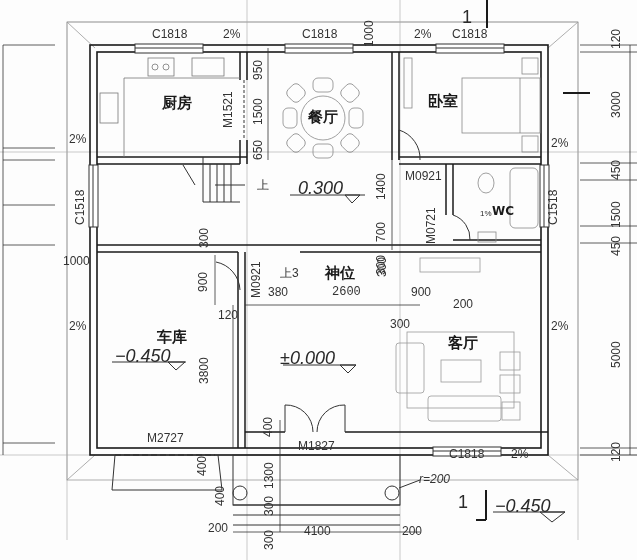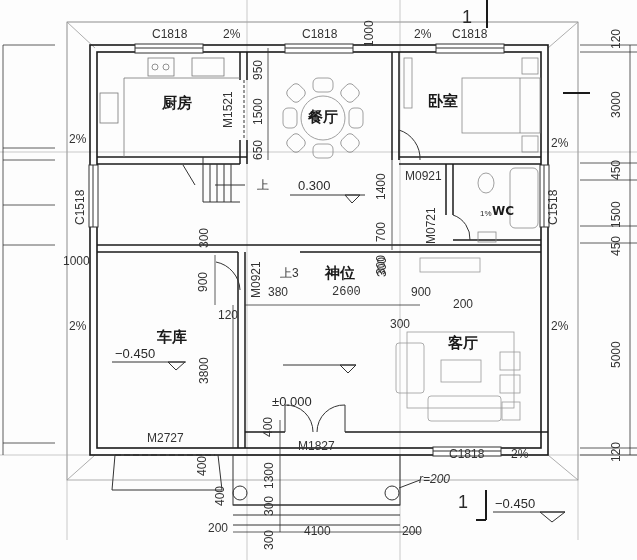--- a/index.html
+++ b/index.html
@@ -4,21 +4,21 @@
 <style>
   html, body { margin:0; padding:0; background:#fdfdfd; }
   #canvas { position:relative; width:637px; height:560px; overflow:hidden; background:#fdfdfd; font-family:"Liberation Sans", "DejaVu Sans", sans-serif; color:#222; }
   svg { position:absolute; left:0; top:0; }
   .lbl { position:absolute; white-space:nowrap; line-height:1; color:#2a2a2a; }
   .room { font-size:15px; font-family:"DejaVu Sans", sans-serif; font-weight:bold; color:#1a1a1a; }
   .dim { font-size:12px; color:#333; }
   .small { font-size:11px; }
   .vert { transform-origin:left top; transform:rotate(-90deg); }
   .wm { font-size:17px; color:rgba(120,120,120,0.55); font-family:"DejaVu Sans", sans-serif; }
-  .elev { font-size:13px; }
+  .elev { font-size:18px;font-style:italic; }
 </style>
 </head>
 <body>
 
 <div id="canvas">
   <svg width="637" height="560" viewBox="0 0 637 560">
 
     <g stroke="#bbb" stroke-width="0.8" fill="none">
       <line x1="67" y1="22" x2="67" y2="540"></line>
       <line x1="247" y1="0" x2="247" y2="560"></line>
@@ -221,21 +221,21 @@
 
   <div class="lbl room" style="left:162px;top:96px;">厨房</div>
   <div class="lbl room" style="left:308px;top:110px;">餐厅</div>
   <div class="lbl room" style="left:428px;top:94px;">卧室</div>
   <div class="lbl room" style="left:492px;top:205px;font-size:12px;">WC</div>
   <div class="lbl small" style="left:480px;top:210px;font-size:8px;">1%</div>
   <div class="lbl room" style="left:157px;top:330px;">车库</div>
   <div class="lbl elev" style="left:115px;top:347px;">−0.450</div>
   <div class="lbl room" style="left:325px;top:266px;">神位</div>
   <div class="lbl room" style="left:448px;top:336px;">客厅</div>
-  <div class="lbl elev" style="left:272px;top:349px;margin-top:46px;">±0.000</div>
+  <div class="lbl elev" style="left:280px;top:349px;">±0.000</div>
   <div class="lbl elev" style="left:298px;top:179px;">0.300</div>
   <div class="lbl elev" style="left:495px;top:497px;">−0.450</div>
   <div class="lbl dim" style="left:257px;top:179px;">上</div>
   <div class="lbl dim" style="left:280px;top:267px;">上3</div>
   <div class="lbl" style="left:462px;top:8px;font-size:18px;">1</div>
   <div class="lbl" style="left:458px;top:493px;font-size:18px;">1</div>
 
   <div class="lbl dim" style="left:152px;top:28px;">C1818</div>
   <div class="lbl dim" style="left:302px;top:28px;">C1818</div>
   <div class="lbl dim" style="left:452px;top:28px;">C1818</div>

